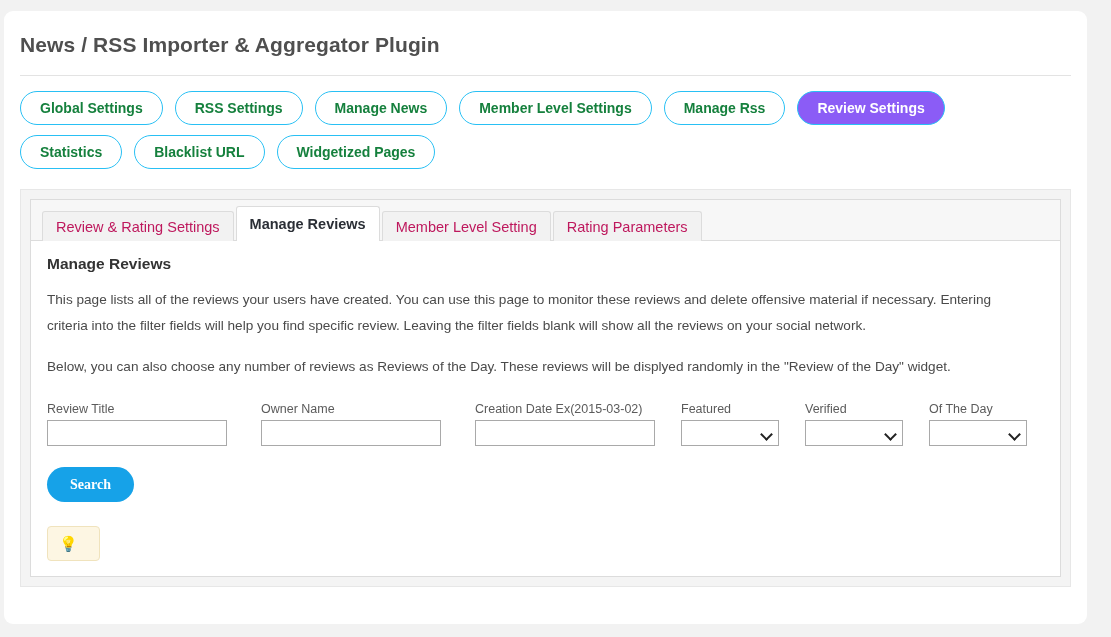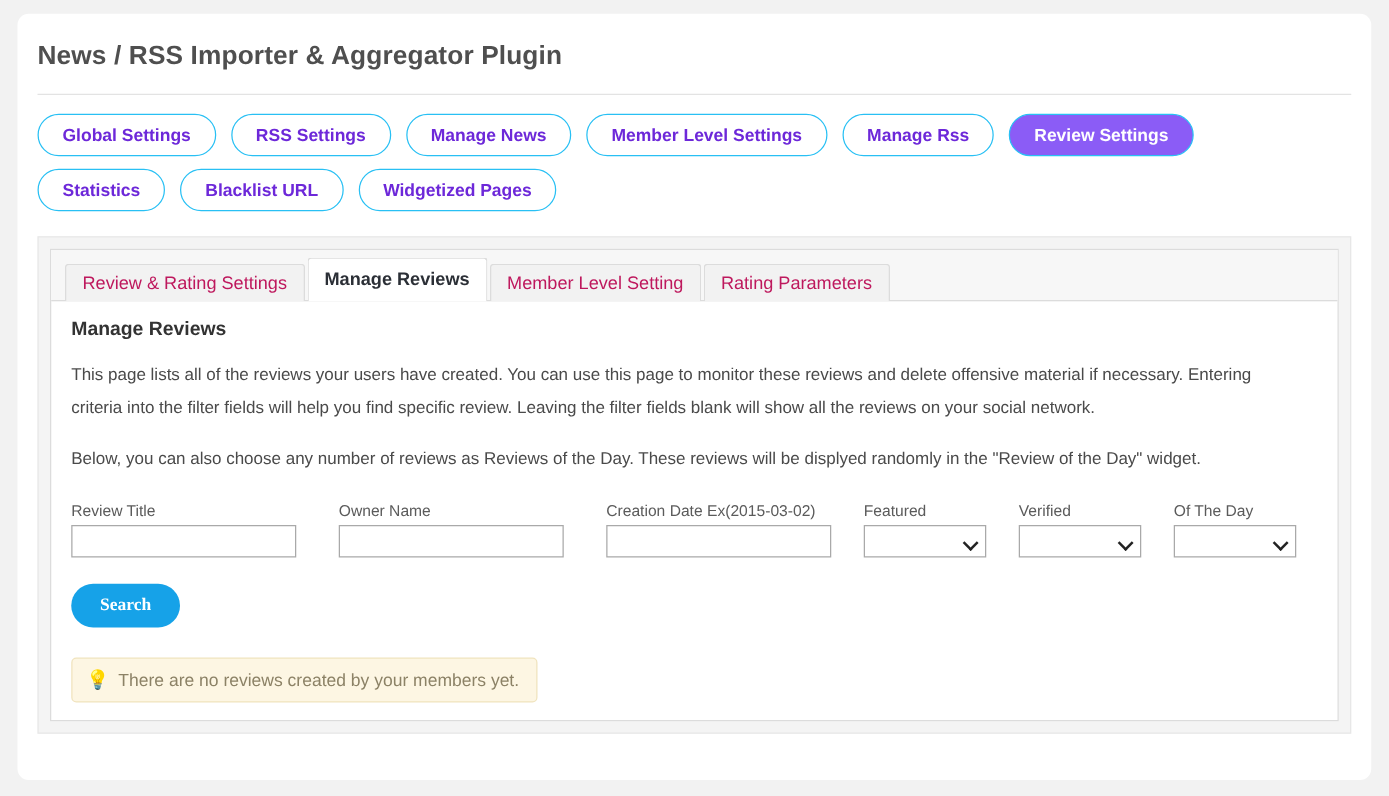--- a/index.html
+++ b/index.html
@@ -7,21 +7,21 @@
     margin: 0;
     padding: 0;
     width: 1111px;
     height: 637px;
     background: #f2f2f2;
     font-family: "Liberation Sans", sans-serif;
   }
 
   .page-card {
     position: absolute;
-    left: 14px;
+    left: 4px;
     top: 11px;
     width: 1083px;
     height: 613px;
     background: #ffffff;
     border-radius: 9px;
     overflow: hidden;
   }
 
   .page-title {
     margin: 0;
@@ -48,21 +48,21 @@
   }
   .pill {
     display: inline-flex;
     align-items: center;
     justify-content: center;
     height: 34px;
     padding: 0 19px;
     border: 1px solid #29c0f4;
     border-radius: 20px;
     background: #ffffff;
-    color: #6d28d9;
+    color: #15803d;
     font-size: 14px;
     font-weight: bold;
     white-space: nowrap;
     cursor: pointer;
     line-height: 1;
   }
   .pill.active {
     background: #8b5cf6;
     border-color: #29c0f4;
     color: #ffffff;
@@ -318,19 +318,18 @@
           </div>
 
         </div>
 
         <div>
           <button class="search-btn">Search</button>
         </div>
 
         <div class="notice">
           <span class="notice-icon">💡</span>
-          <span>There are no reviews created by your members yet.</span>
         </div>
 
       </div>
     </div>
   </div>
 </div>
 
 </body></html>

